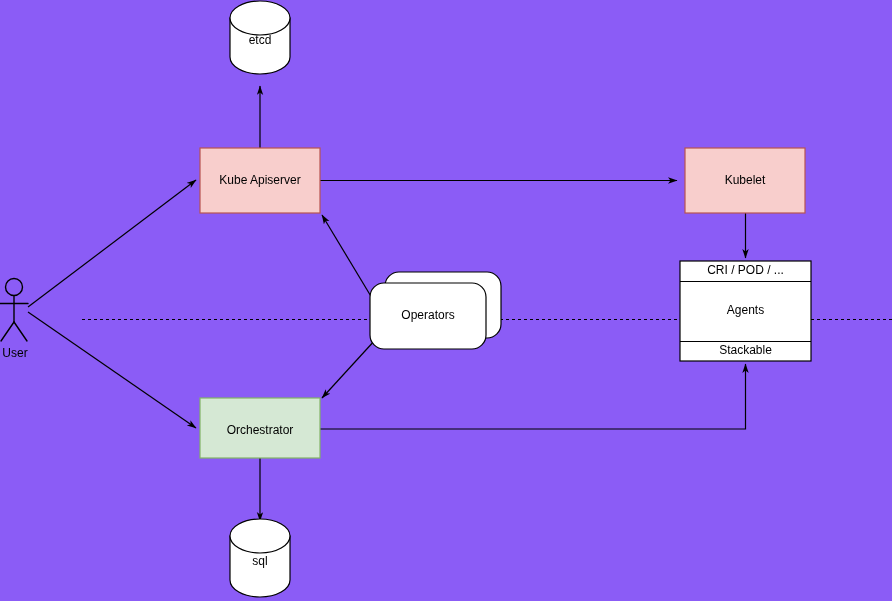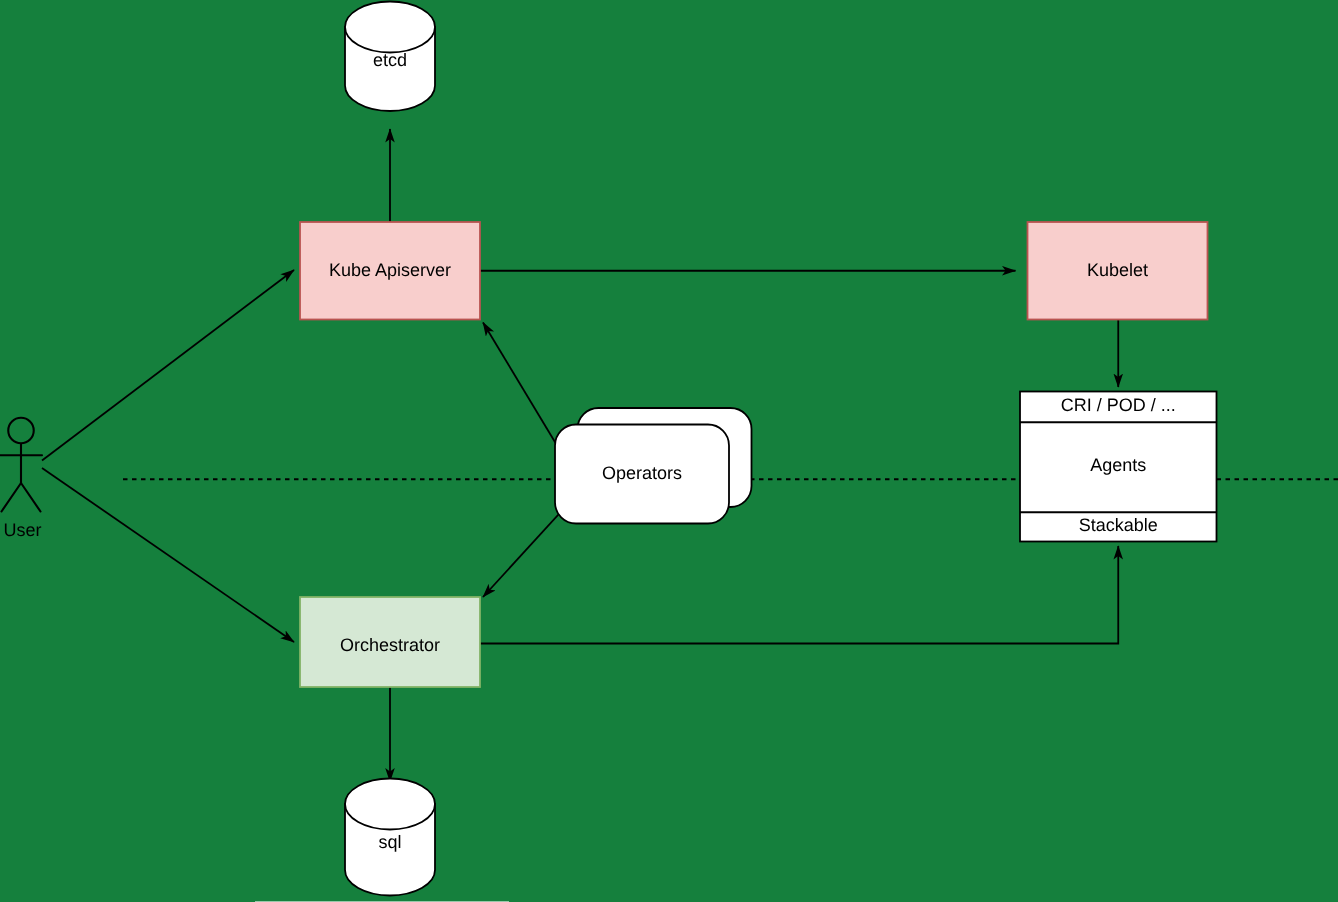--- a/index.html
+++ b/index.html
@@ -4,21 +4,21 @@
 <style>
   html, body {
     margin: 0;
     padding: 0;
     background: #ffffff;
   }
   #canvas {
     position: relative;
     width: 892px;
     height: 601px;
-    background: #15803d;
+    background: #8b5cf6;
     overflow: hidden;
     font-family: "Liberation Sans", sans-serif;
   }
   #diagram-svg {
     position: absolute;
     left: 0;
     top: 0;
     width: 892px;
     height: 601px;
   }

